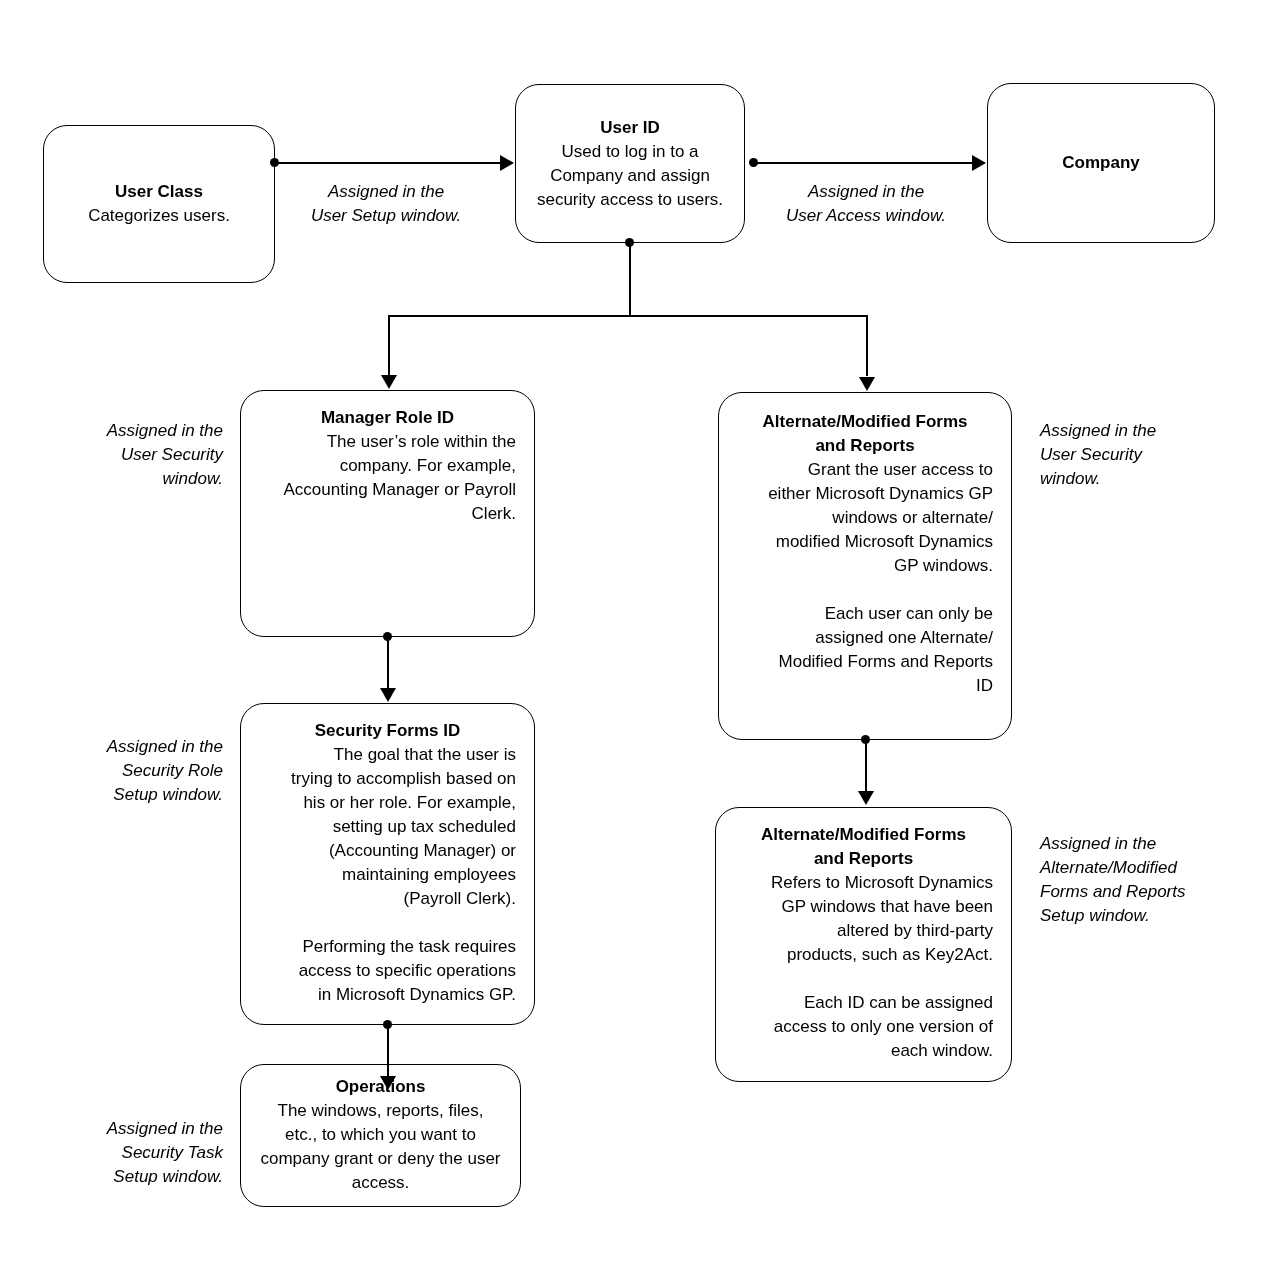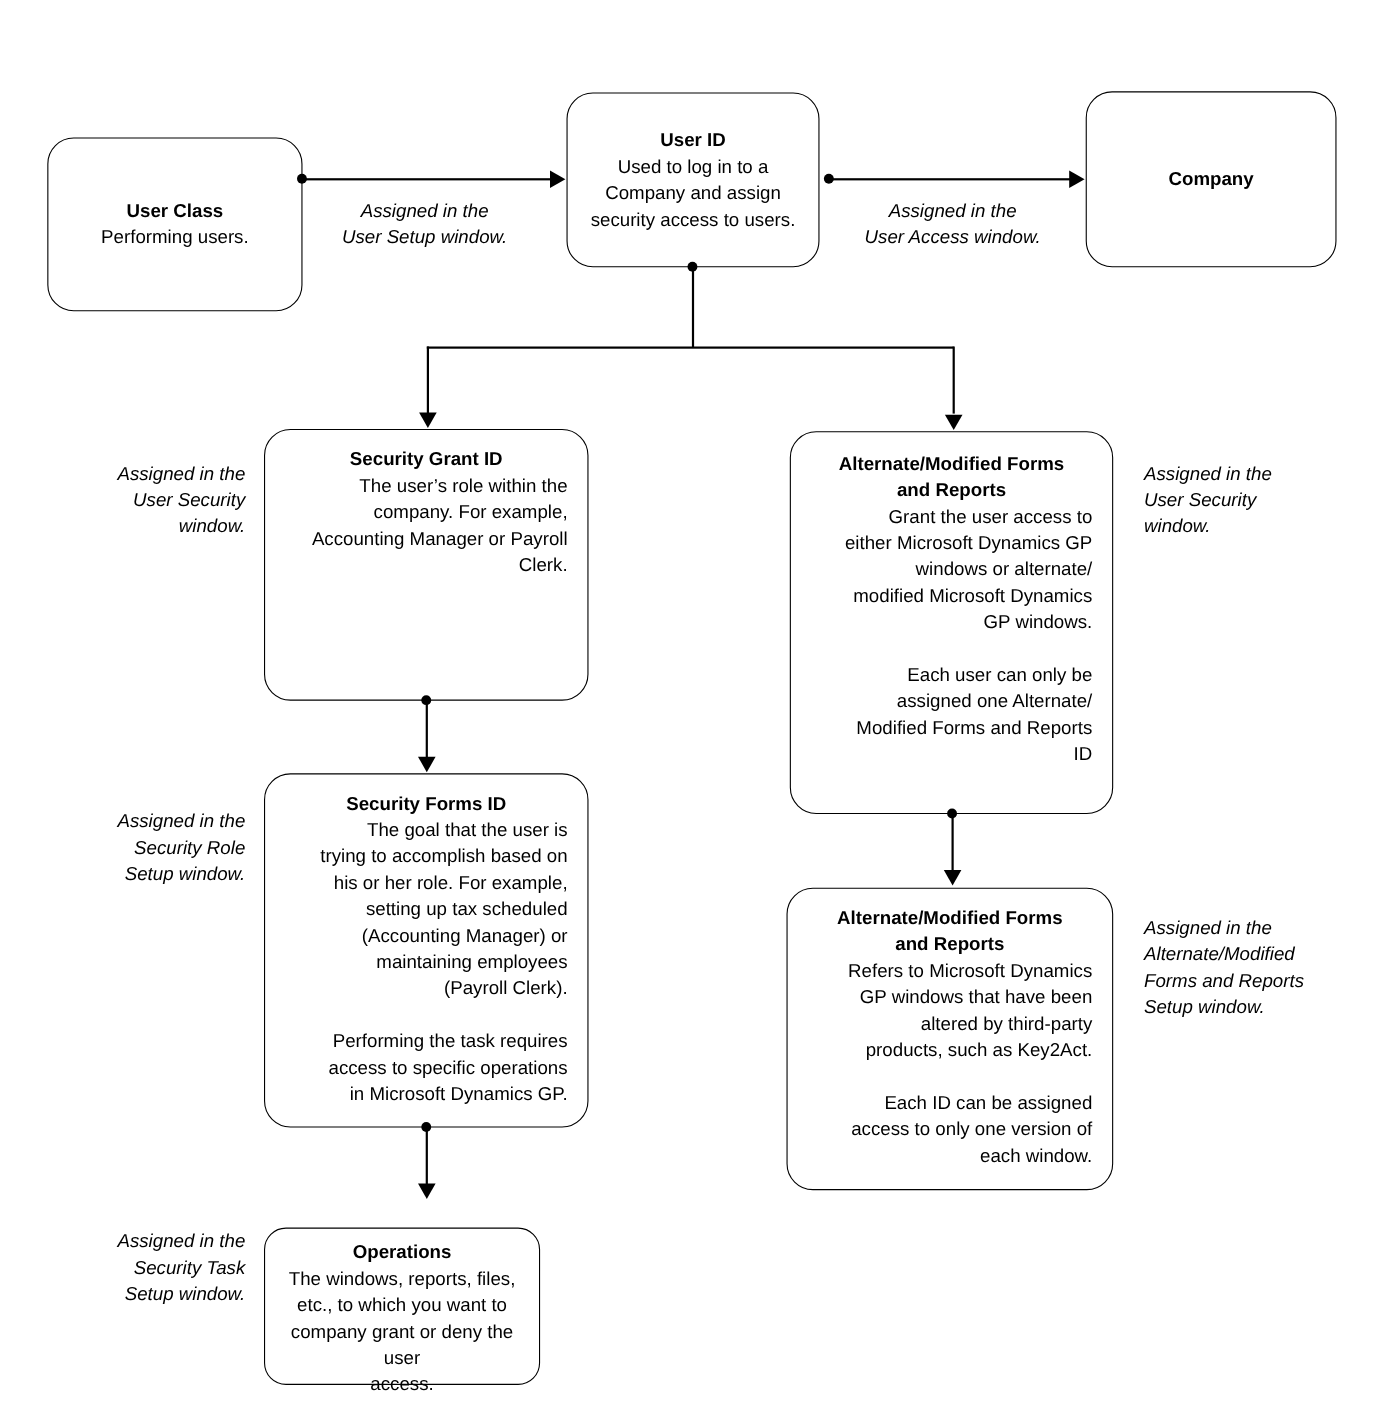--- a/index.html
+++ b/index.html
@@ -30,57 +30,57 @@
   .flabel.right-al{text-align:right;}
   .flabel.left-al{text-align:left;}
 </style>
 </head>
 <body>
 
 <div id="canvas">
 
   <div class="node v-center" style="left:43px;top:85px;width:232px;height:158px;margin-top:40px;">
     <div class="title">User Class</div>
-    <p>Performing users.</p>
+    <p>Categorizes users.</p>
   </div>
 
   <div class="node v-center" style="left:515px;top:84px;width:230px;height:159px;">
     <div class="title">User ID</div>
     <p>Used to log in to a
 Company and assign
 security access to users.</p>
   </div>
 
   <div class="node v-center" style="left:987px;top:83px;width:228px;height:160px;">
     <div class="title">Company</div>
   </div>
 
   <div class="node body-left" style="left:240px;top:390px;width:295px;height:247px;padding-top:15px;">
-    <div class="title">Security Grant ID</div>
+    <div class="title">Manager Role ID</div>
     <p>The user’s role within the
 company. For example,
 Accounting Manager or Payroll
 Clerk.</p>
   </div>
 
   <div class="node body-left" style="left:240px;top:703px;width:295px;height:322px;padding-top:15px;">
     <div class="title">Security Forms ID</div>
     <p>The goal that the user is
 trying to accomplish based on
 his or her role. For example,
 setting up tax scheduled
 (Accounting Manager) or
 maintaining employees
 (Payroll Clerk).</p>
     <p class="para2 center-p">Performing the task requires
 access to specific operations
 in Microsoft Dynamics GP.</p>
   </div>
 
-  <div class="node" style="left:240px;top:1116px;width:251px;height:143px;padding-top:10px;text-align:center;border-radius:20px;">
+  <div class="node" style="left:240px;top:1064px;width:281px;height:143px;padding-top:10px;text-align:center;">
     <div class="title">Operations</div>
     <p>The windows, reports, files,
 etc., to which you want to
 company grant or deny the user
 access.</p>
   </div>
 
   <div class="node body-left" style="left:718px;top:392px;width:294px;height:348px;padding-top:17px;">
     <div class="title">Alternate/Modified Forms
 and Reports</div>

